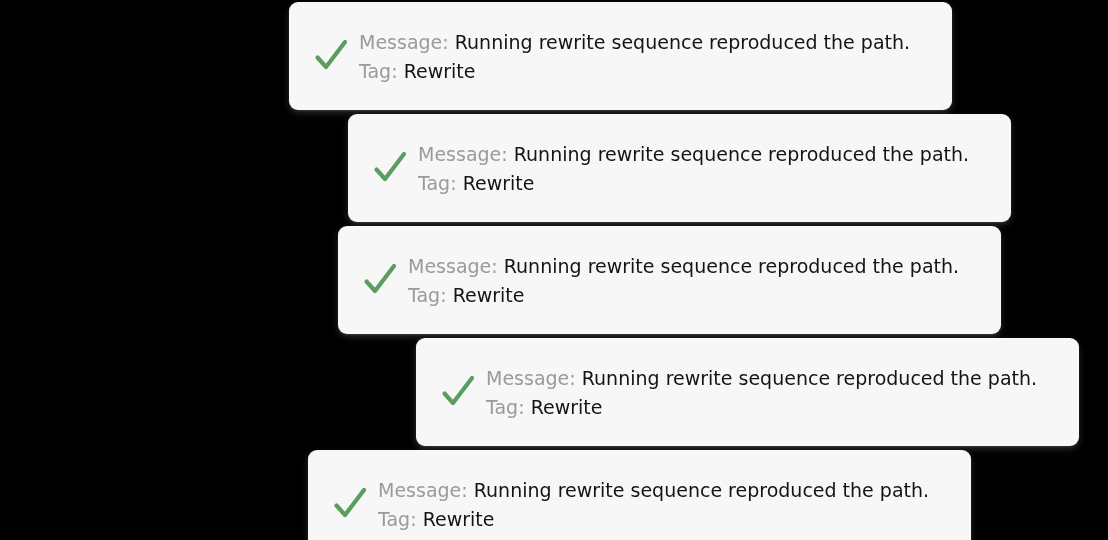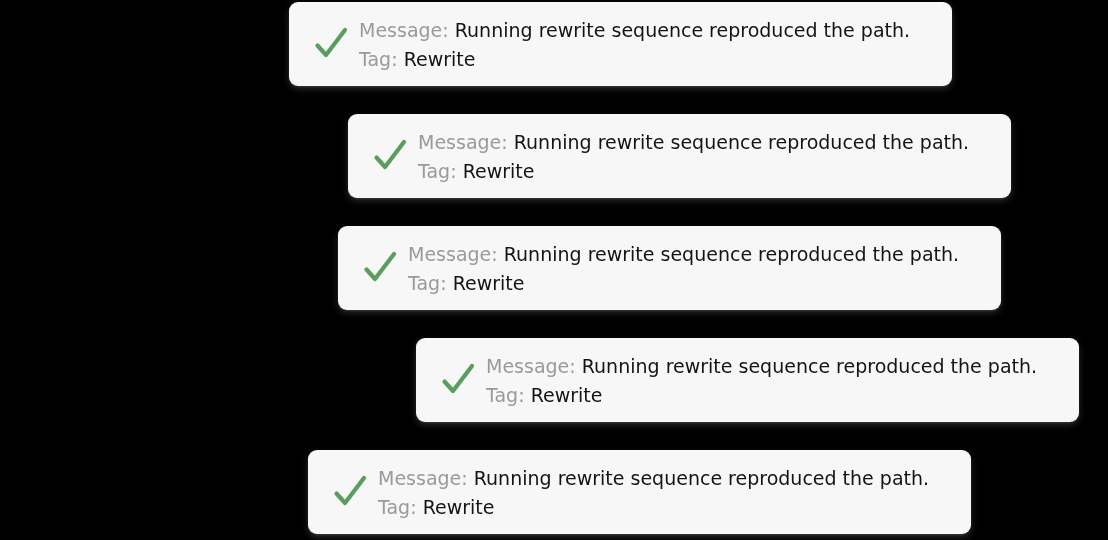--- a/index.html
+++ b/index.html
@@ -16,21 +16,21 @@
   }
   #stage {
     position: absolute;
     inset: 0;
     background: #000000;
   }
   .toast {
     position: absolute;
     box-sizing: border-box;
     width: 663px;
-    height: 84px;
+    height: 108px;
     background: #f7f7f7;
     border-radius: 9px;
     box-shadow: 0 3px 7px rgba(255,255,255,0.16),
                 0 1px 2px rgba(255,255,255,0.10);
     display: flex;
     align-items: center;
     padding: 0 18px 0 20px;
   }
   .check-icon {
     flex: 0 0 auto;

